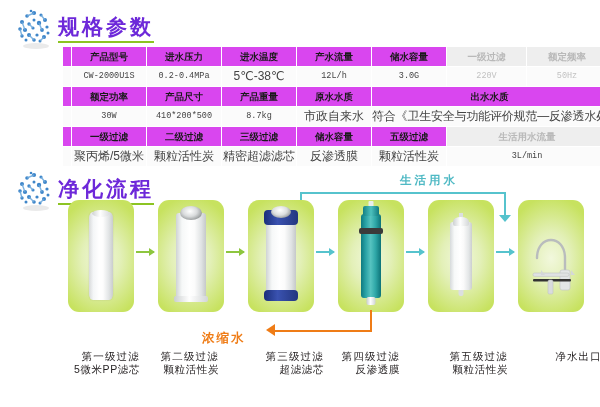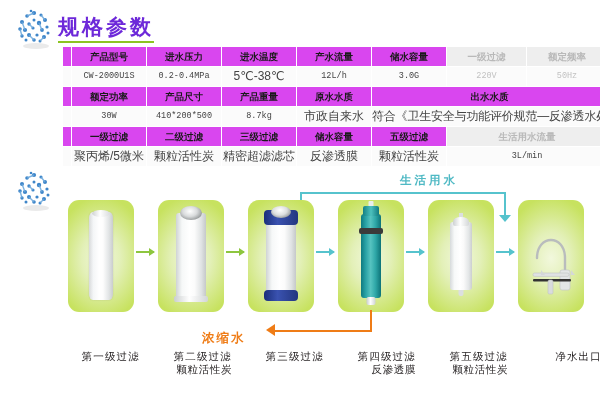--- a/index.html
+++ b/index.html
@@ -250,20 +250,21 @@
           <line x1="29" y1="9" x2="33" y2="14"></line>
         <line x1="10" y1="16" x2="13" y2="24"></line>
           <line x1="27" y1="17" x2="30" y2="24"></line>
         <line x1="17" y1="18" x2="21" y2="22"></line>
           <line x1="17" y1="29" x2="22" y2="34"></line>
         <line x1="32" y1="31" x2="28" y2="35"></line>
           <line x1="8" y1="23" x2="10" y2="30"></line>
       </g>
     </svg>
   </span>
+  <span class="sec-title">净化流程</span>
 </div>
 
 <div class="flow">
 
   <div class="lbl-teal" style="left:400px;top:8px;">生活用水</div>
   <div class="pipe" style="left:300px;top:27px;width:206px;height:2px;"></div>
   <div class="pipe" style="left:300px;top:27px;width:2px;height:36px;"></div>
   <div class="pipe" style="left:504px;top:27px;width:2px;height:26px;"></div>
   <div style="position:absolute;left:499px;top:50px;width:0;height:0;border-top:7px solid #56c3cd;border-left:6px solid transparent;border-right:6px solid transparent;"></div>
 
@@ -328,29 +329,31 @@
     </div>
 
   <div class="pipe-o" style="left:370px;top:145px;width:2px;height:22px;"></div>
   <div class="pipe-o" style="left:275px;top:165px;width:97px;height:2px;"></div>
   <div style="position:absolute;left:266px;top:159px;width:0;height:0;border-right:9px solid #ef7c16;border-top:6px solid transparent;border-bottom:6px solid transparent;"></div>
   <div class="lbl-orange" style="left:202px;top:165px;">浓缩水</div>
 
   <div class="cap-row" style="top:185px;">
     <div class="cap-item" style="left:30px;width:110px;">
       <span>第一级过滤</span>
-    </div>
-    <div class="cap-item" style="left:122px;width:110px;">
+      <span class="l2">5微米PP滤芯</span>
+    </div>
+    <div class="cap-item" style="left:109px;width:110px;">
       <span>第二级过滤</span>
       <span class="l2">颗粒活性炭</span>
     </div>
     <div class="cap-item" style="left:214px;width:110px;">
       <span>第三级过滤</span>
-    </div>
-    <div class="cap-item" style="left:306px;width:110px;">
+      <span class="l2">超滤滤芯</span>
+    </div>
+    <div class="cap-item" style="left:290px;width:110px;">
       <span>第四级过滤</span>
       <span class="l2">反渗透膜</span>
     </div>
     <div class="cap-item" style="left:398px;width:110px;">
       <span>第五级过滤</span>
       <span class="l2">颗粒活性炭</span>
     </div>
     <div class="cap-item" style="left:492px;width:110px;">
       <span>净水出口</span>
       <span class="l2"></span>

